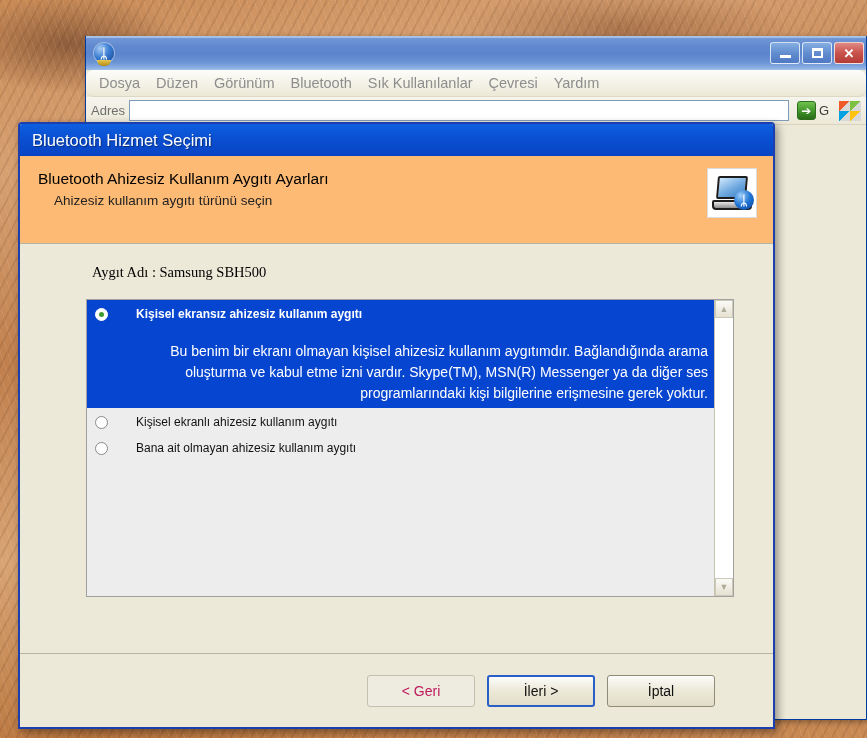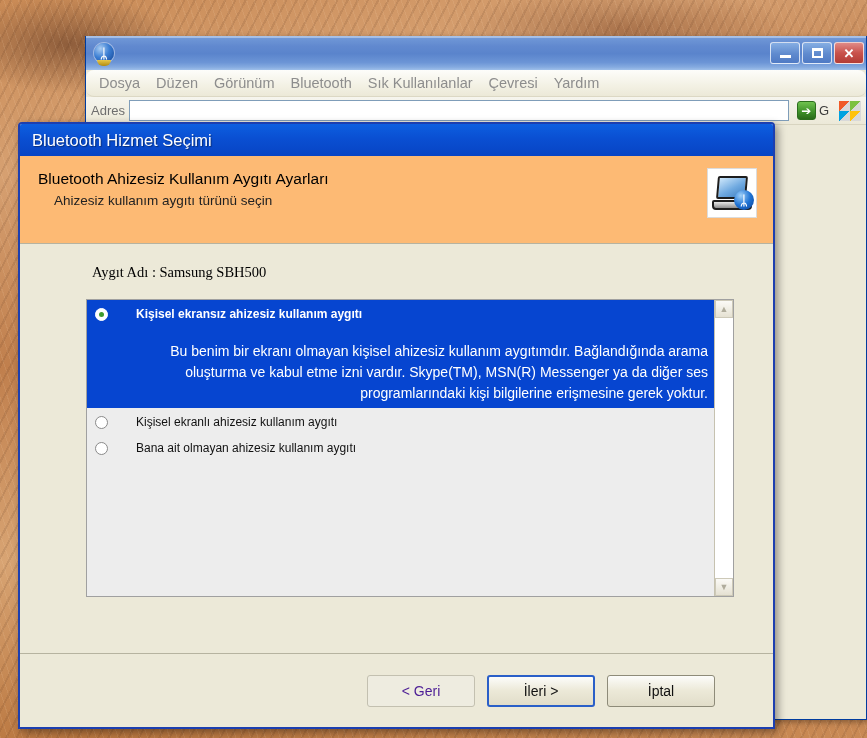--- a/index.html
+++ b/index.html
@@ -257,21 +257,21 @@
     gap: 12px; padding-right: 58px;
     background:#ece9d8;
   }
   .btn {
     width: 108px; height: 32px;
     font-size: 14px; color:#111;
     background: linear-gradient(to bottom,#fcfcfa,#ece9d8 48%, #e1ddc9);
     border:1px solid #8e8b79; border-radius:3px;
     display:flex; align-items:center; justify-content:center;
   }
-  .btn.disabled { color:#4c1d95; background:#eeece0; border-color:#c3c0b0; }
+  .btn.disabled { color:#be185d; background:#eeece0; border-color:#c3c0b0; }
   .btn.default { border:2px solid #2a5fc8; }
 </style>
 </head>
 <body>
 
 <div id="desktop"></div>
 
 <div id="explorer">
 
   <div id="exp-titlebar">

